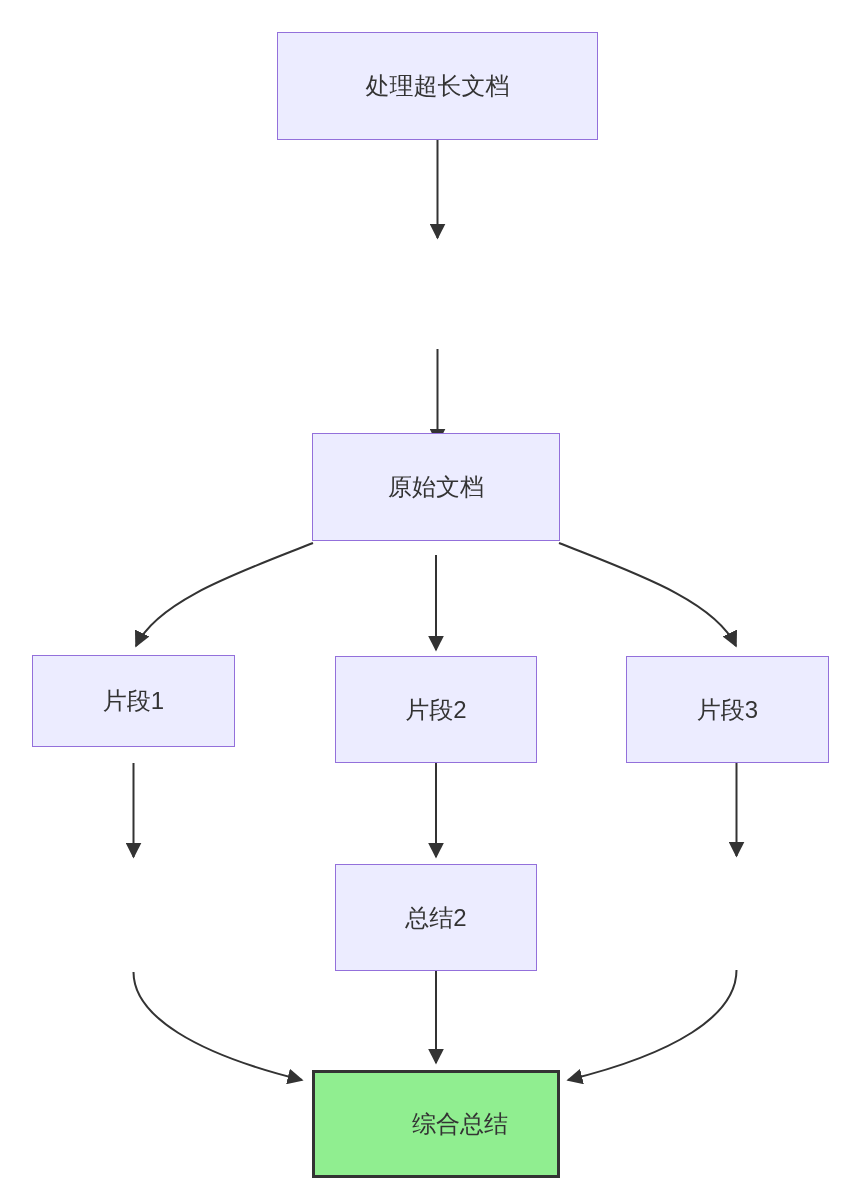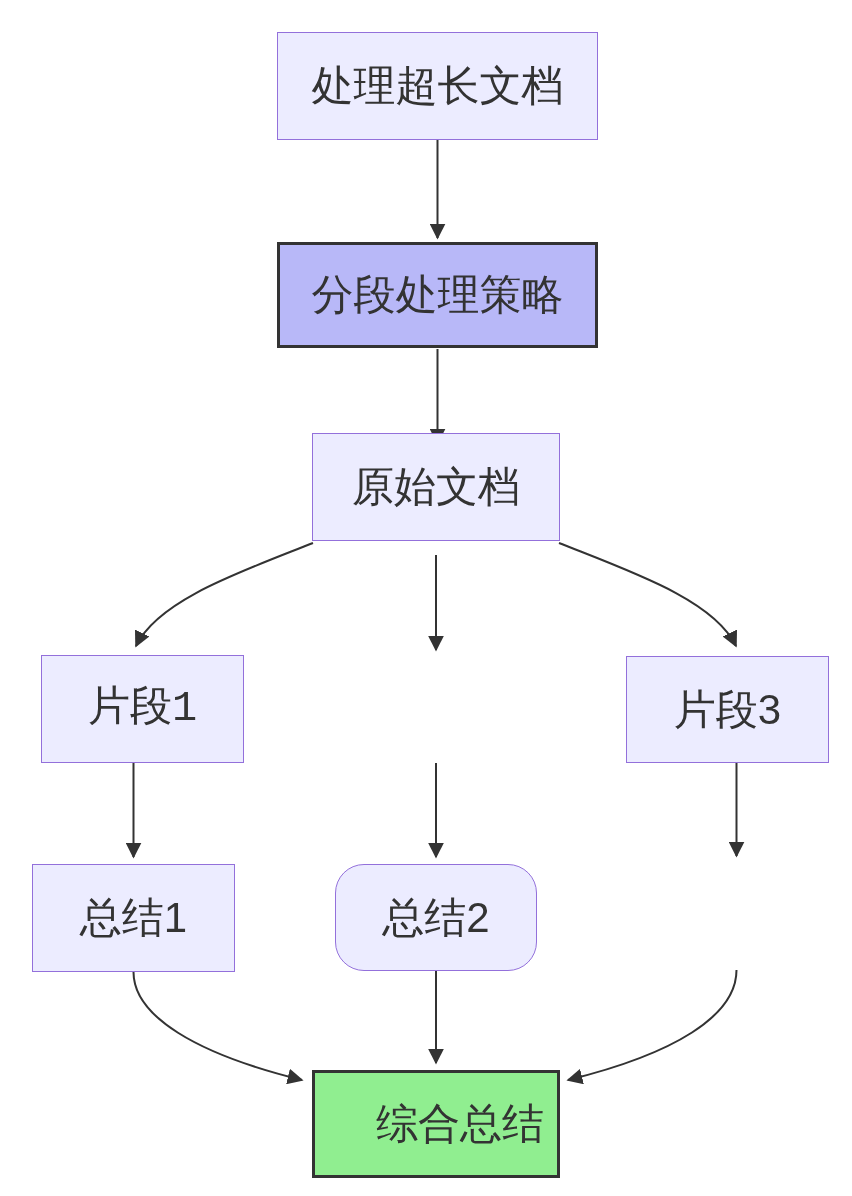--- a/index.html
+++ b/index.html
@@ -12,34 +12,34 @@
   .canvas{
     position:relative;width:852px;height:1196px;background:var(--background);
     font-family:"Liberation Sans",sans-serif;overflow:hidden;
   }
   svg.edges{position:absolute;left:0;top:0;width:852px;height:1196px;}
   .edge{fill:none;stroke:var(--edge);stroke-width:2px;}
   .node{
     position:absolute;box-sizing:border-box;
     display:flex;align-items:center;justify-content:center;
     background:var(--node-fill);border:1.5px solid var(--node-border);
-    color:var(--text);font-size:42px;line-height:1;white-space:nowrap;
+    color:var(--text);font-size:24px;line-height:1;white-space:nowrap;
     text-align:center;
   }
   .node.emphasis{background:var(--emphasis-fill);border:3.5px solid var(--emphasis-border);}
   .node.success{background:var(--success-fill);border:3.5px solid var(--success-border);}
   
   .n0{left:277px;top:32px;width:321px;height:108px;}
   .n1{left:277px;top:242px;width:321px;height:106px;}
   .n2{left:312px;top:433px;width:248px;height:108px;}
-  .n3{left:41px;top:655px;width:203px;height:108px;font-family:Liberation Mono, monospace;}
+  .n3{left:32px;top:655px;width:203px;height:92px;}
   .n4{left:335px;top:656px;width:202px;height:107px;}
   .n5{left:626px;top:656px;width:203px;height:107px;}
   .n6{left:32px;top:864px;width:203px;height:108px;}
-  .n7{left:335px;top:864px;width:202px;height:107px;border-radius:29px;}
+  .n7{left:335px;top:864px;width:202px;height:107px;}
   .n8{left:633px;top:863px;width:204px;height:107px;}
   .n9{left:312px;top:1070px;width:248px;height:108px;padding-left:48px;}
 </style>
 </head>
 <body>
 
 <div class="canvas">
 
   <svg class="edges" viewBox="0 0 852 1196" xmlns="http://www.w3.org/2000/svg">
     <defs>
@@ -54,21 +54,20 @@
     <path class="edge" d="M559 543 C 632 572, 714 600, 736 646" marker-end="url(#arrowhead)"></path>
     <path class="edge" d="M133.5 763 L133.5 857" marker-end="url(#arrowhead)"></path>
     <path class="edge" d="M436 763 L436 857" marker-end="url(#arrowhead)"></path>
     <path class="edge" d="M736.5 763 L736.5 856" marker-end="url(#arrowhead)"></path>
     <path class="edge" d="M133.5 972 C 133.5 1016, 196 1054, 302 1080" marker-end="url(#arrowhead)"></path>
     <path class="edge" d="M436 971 L436 1063" marker-end="url(#arrowhead)"></path>
     <path class="edge" d="M736.5 970 C 736.5 1016, 674 1054, 568 1080" marker-end="url(#arrowhead)"></path>
   </svg>
 
   <div class="node n0">处理超长文档</div>
-  <div class="node n1 emphasis">分段处理策略</div>
   <div class="node n2">原始文档</div>
   <div class="node n3">片段1</div>
+  <div class="node n4">片段2</div>
   <div class="node n5">片段3</div>
-  <div class="node n6">总结1</div>
   <div class="node n7">总结2</div>
   <div class="node n9 success">综合总结</div>
 
 </div>
 
 </body></html>

